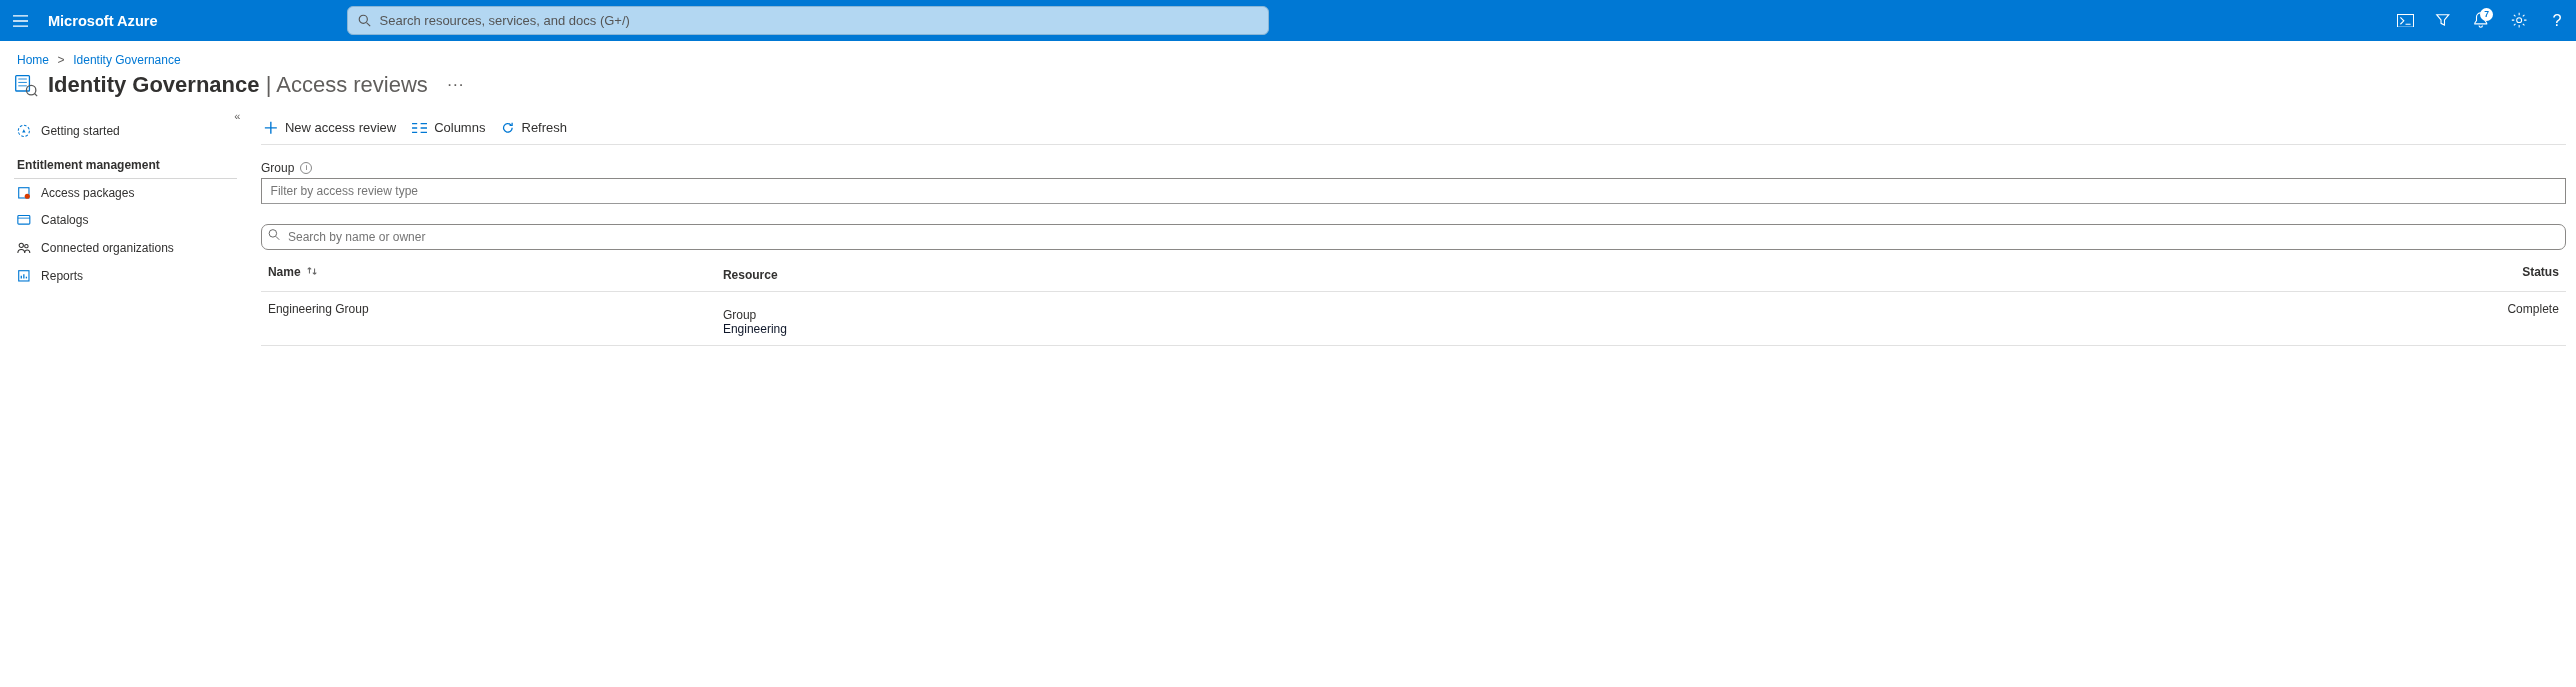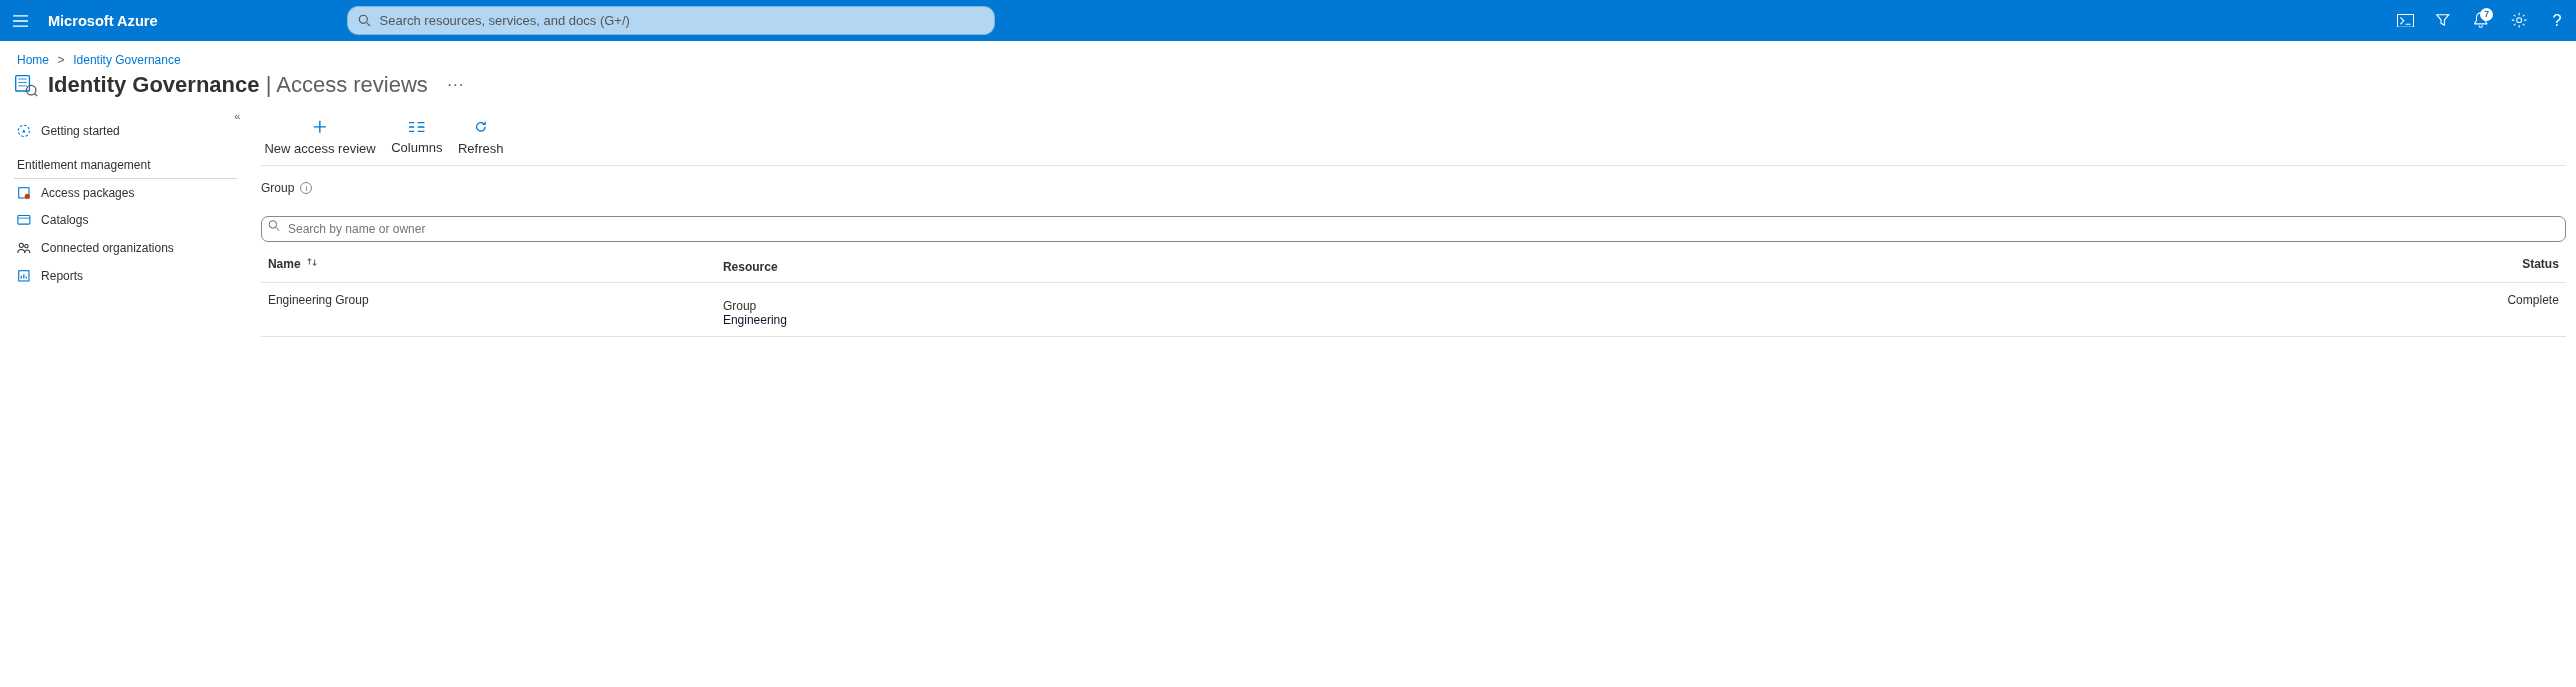--- a/index.html
+++ b/index.html
@@ -3,21 +3,21 @@
 <meta charset="utf-8">
 <style>
 * { margin: 0; padding: 0; box-sizing: border-box; font-family: "Segoe UI", -apple-system, sans-serif; }
 body { background: #fff; color: #323130; overflow-x: hidden; }
 
 
 .header { background: #0078d4; height: 41px; display: flex; align-items: center; color: #fff; padding: 0 0 0 0; }
 .header .hamburger { width: 41px; height: 41px; display: flex; align-items: center; justify-content: center; cursor: pointer; }
 .header .brand { font-size: 14.6px; font-weight: 600; padding: 0 17px 0 6.9px; white-space: nowrap; }
 .header .search-wrap { flex: 1; display: flex; justify-content: flex-start; padding: 0 0 0 172px; }
-.header .search { background: #b3d7f2; height: 29px; width: 648px; border-radius: 11px; display: flex; align-items: center; padding: 0 10.3px; color: #3b3b3b; border: 0.9px solid #8ab6d6; }
+.header .search { background: #b3d7f2; height: 29px; width: 922px; border-radius: 6px; display: flex; align-items: center; padding: 0 10.3px; color: #3b3b3b; border: 0.9px solid #8ab6d6; }
 .header .search input { background: transparent; border: none; outline: none; flex: 1; font-size: 13px; color: #333; margin-left: 8.6px; }
 .header .search input::placeholder { color: #555; }
 .header .icons { display: flex; align-items: center; height: 41px; }
 .header .icon-btn { width: 38px; height: 41px; display: flex; align-items: center; justify-content: center; cursor: pointer; color: #fff; position: relative; }
 .header .badge { position: absolute; top: 7.7px; right: 6.9px; background: #fff; color: #0078d4; border-radius: 50%; width: 13px; height: 13px; font-size: 8.6px; font-weight: 700; display: flex; align-items: center; justify-content: center; }
 
 
 .breadcrumb { padding: 12px 17px 3.4px; font-size: 12px; display: flex; align-items: center; gap: 8.6px; }
 .breadcrumb a { color: #0078d4; text-decoration: none; }
 .breadcrumb .sep { color: #605e5c; }
@@ -28,25 +28,25 @@
 .title-row h1 { font-size: 22px; font-weight: 600; color: #323130; }
 .title-row h1 .sub { font-weight: 400; color: #605e5c; }
 .title-row .more { margin-left: 19px; font-size: 17px; color: #605e5c; cursor: pointer; }
 
 
 .body-grid { display: flex; }
 .sidebar { width: 249px; padding: 10.3px 0 0 13.7px; position: relative; }
 .sidebar .collapse { position: absolute; top: 3.4px; right: 8.6px; color: #605e5c; font-size: 11px; cursor: pointer; }
 .side-item { display: flex; align-items: center; padding: 6.9px 3.4px; font-size: 12px; color: #323130; cursor: pointer; gap: 10.3px; }
 .side-item .si-icon { width: 13.7px; height: 13.7px; display: inline-flex; align-items: center; justify-content: center; }
-.side-heading { font-size: 12px; font-weight: 400; color: #323130; padding: 13.7px 3.4px 5.2px; border-bottom: 0.9px solid #d6d6d6; margin-right: 12px; }
+.side-heading { font-size: 12px; font-weight: 700; color: #323130; padding: 13.7px 3.4px 5.2px; border-bottom: 0.9px solid #d6d6d6; margin-right: 12px; }
 
 .main { flex: 1; padding: 8.6px 10.3px 0 12px; }
 .toolbar { display: flex; align-items: center; gap: 15.5px; padding: 5.2px 0 8.6px 3.4px; border-bottom: 0.9px solid #e1e1e1; }
-.tool-btn { display: flex; align-items: center; gap: 6.9px; font-size: 13px; color: #323130; cursor: pointer; flex-direction: column; }
+.tool-btn { display: flex; align-items: center; gap: 6.9px; font-size: 13px; color: #323130; cursor: pointer; }
 .tool-btn .ticon { color: #0078d4; display: inline-flex; }
 .type-row { display: flex; align-items: center; gap: 6px; margin-top: 15.5px; font-size: 12px; color: #323130; }
 .info-circle { width: 12px; height: 12px; border: 0.9px solid #888; border-radius: 50%; display: inline-flex; align-items: center; justify-content: center; font-size: 7.7px; color: #666; }
 .filter-input, .search2 { width: 100%; border: 0.9px solid #8a8886; background: #fff; height: 26px; font-size: 12px; padding: 0 8.6px; margin-top: 3.4px; color: #333; }
 .filter-input { border-bottom: 1.7px solid #999; }
 .search2-wrap { position: relative; margin-top: 17px; }
 .search2 { padding-left: 26px; border-radius: 7px; }
 .search2-wrap .sicon { position: absolute; left: 6.9px; top: 50%; transform: translateY(-50%); color: #666; }
 
 .table-hdr { display: flex; align-items: center; padding: 12px 6.9px 8.6px; border-bottom: 0.9px solid #e1e1e1; font-weight: 600; font-size: 12px; }
@@ -210,20 +210,21 @@
             </svg>
         </span>
         <span>Refresh</span>
       </div>
     </div>
 
     <div class="type-row">
       <span>Group</span>
       <span class="info-circle">i</span>
     </div>
+    <input class="filter-input" placeholder="Filter by access review type" style="">
 
     <div class="search2-wrap">
       <span class="sicon">
         <svg width="12" height="12" viewBox="0 0 16 16">
             <circle cx="6.5" cy="6.5" r="5" fill="none" stroke="#666" stroke-width="1.3"></circle>
             <line x1="10.5" y1="10.5" x2="15" y2="15" stroke="#666" stroke-width="1.3"></line>
           </svg>
       </span>
       <input class="search2" placeholder="Search by name or owner" style="">
     </div>

